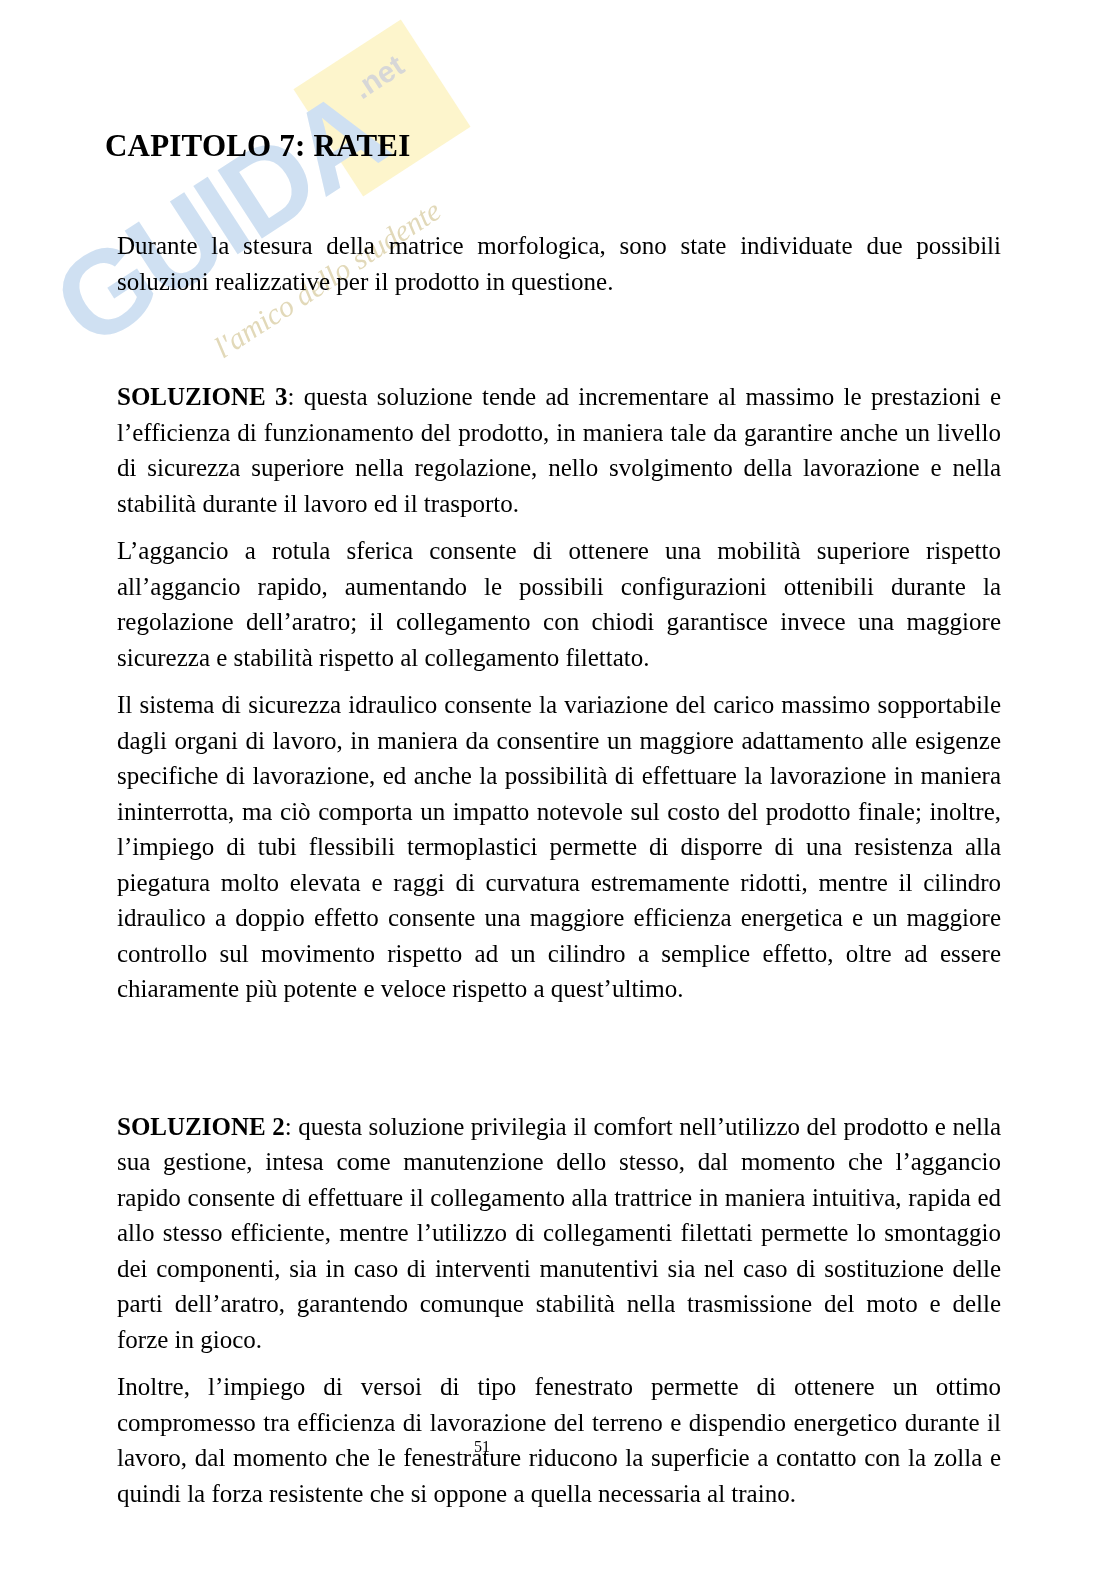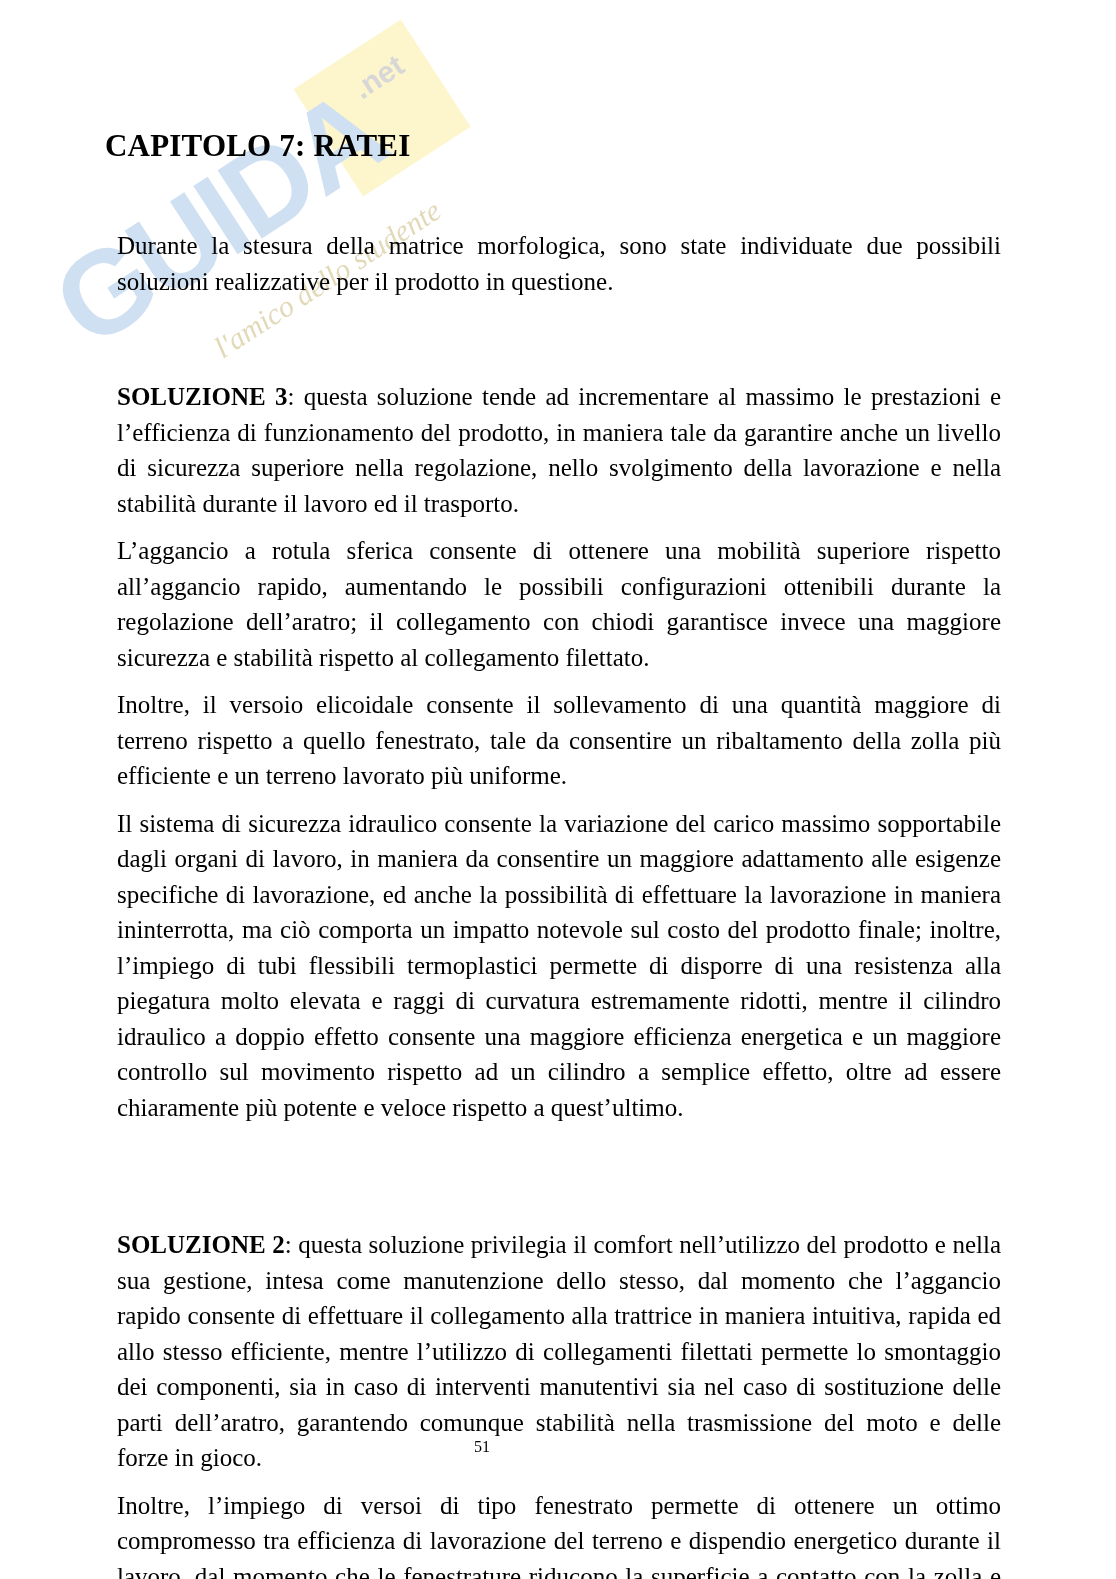--- a/index.html
+++ b/index.html
@@ -134,23 +134,20 @@
     <div class="gap-block"></div>
 
     <p class="para">
       <span class="strong">SOLUZIONE 3</span><span>: questa soluzione tende ad incrementare al massimo le prestazioni e l’efficienza di funzionamento del prodotto, in maniera tale da garantire anche un livello di sicurezza superiore nella regolazione, nello svolgimento della lavorazione e nella stabilità durante il lavoro ed il trasporto.</span>
     </p>
 
     <p class="para">
       <span>L’aggancio a rotula sferica consente di ottenere una mobilità superiore rispetto all’aggancio rapido, aumentando le possibili configurazioni ottenibili durante la regolazione dell’aratro; il collegamento con chiodi garantisce invece una maggiore sicurezza e stabilità rispetto al collegamento filettato.</span>
     </p>
 
-    <p class="para">
-      <span>Inoltre, il versoio elicoidale consente il sollevamento di una quantità maggiore di terreno rispetto a quello fenestrato, tale da consentire un ribaltamento della zolla più efficiente e un terreno lavorato più uniforme.</span>
-    </p>
 
     <p class="para">
       <span>Il sistema di sicurezza idraulico consente la variazione del carico massimo sopportabile dagli organi di lavoro, in maniera da consentire un maggiore adattamento alle esigenze specifiche di lavorazione, ed anche la possibilità di effettuare la lavorazione in maniera ininterrotta, ma ciò comporta un impatto notevole sul costo del prodotto finale; inoltre, l’impiego di tubi flessibili termoplastici permette di disporre di una resistenza alla piegatura molto elevata e raggi di curvatura estremamente ridotti, mentre il cilindro idraulico a doppio effetto consente una maggiore efficienza energetica e un maggiore controllo sul movimento rispetto ad un cilindro a semplice effetto, oltre ad essere chiaramente più potente e veloce rispetto a quest’ultimo.</span>
     </p>
 
     <div class="gap-big"></div>
 
     <p class="para">
       <span class="strong">SOLUZIONE 2</span><span>: questa soluzione privilegia il comfort nell’utilizzo del prodotto e nella sua gestione, intesa come manutenzione dello stesso, dal momento che l’aggancio rapido consente di effettuare il collegamento alla trattrice in maniera intuitiva, rapida ed allo stesso efficiente, mentre l’utilizzo di collegamenti filettati permette lo smontaggio dei componenti, sia in caso di interventi manutentivi sia nel caso di sostituzione delle parti dell’aratro, garantendo comunque stabilità nella trasmissione del moto e delle forze in gioco.</span>
     </p>

